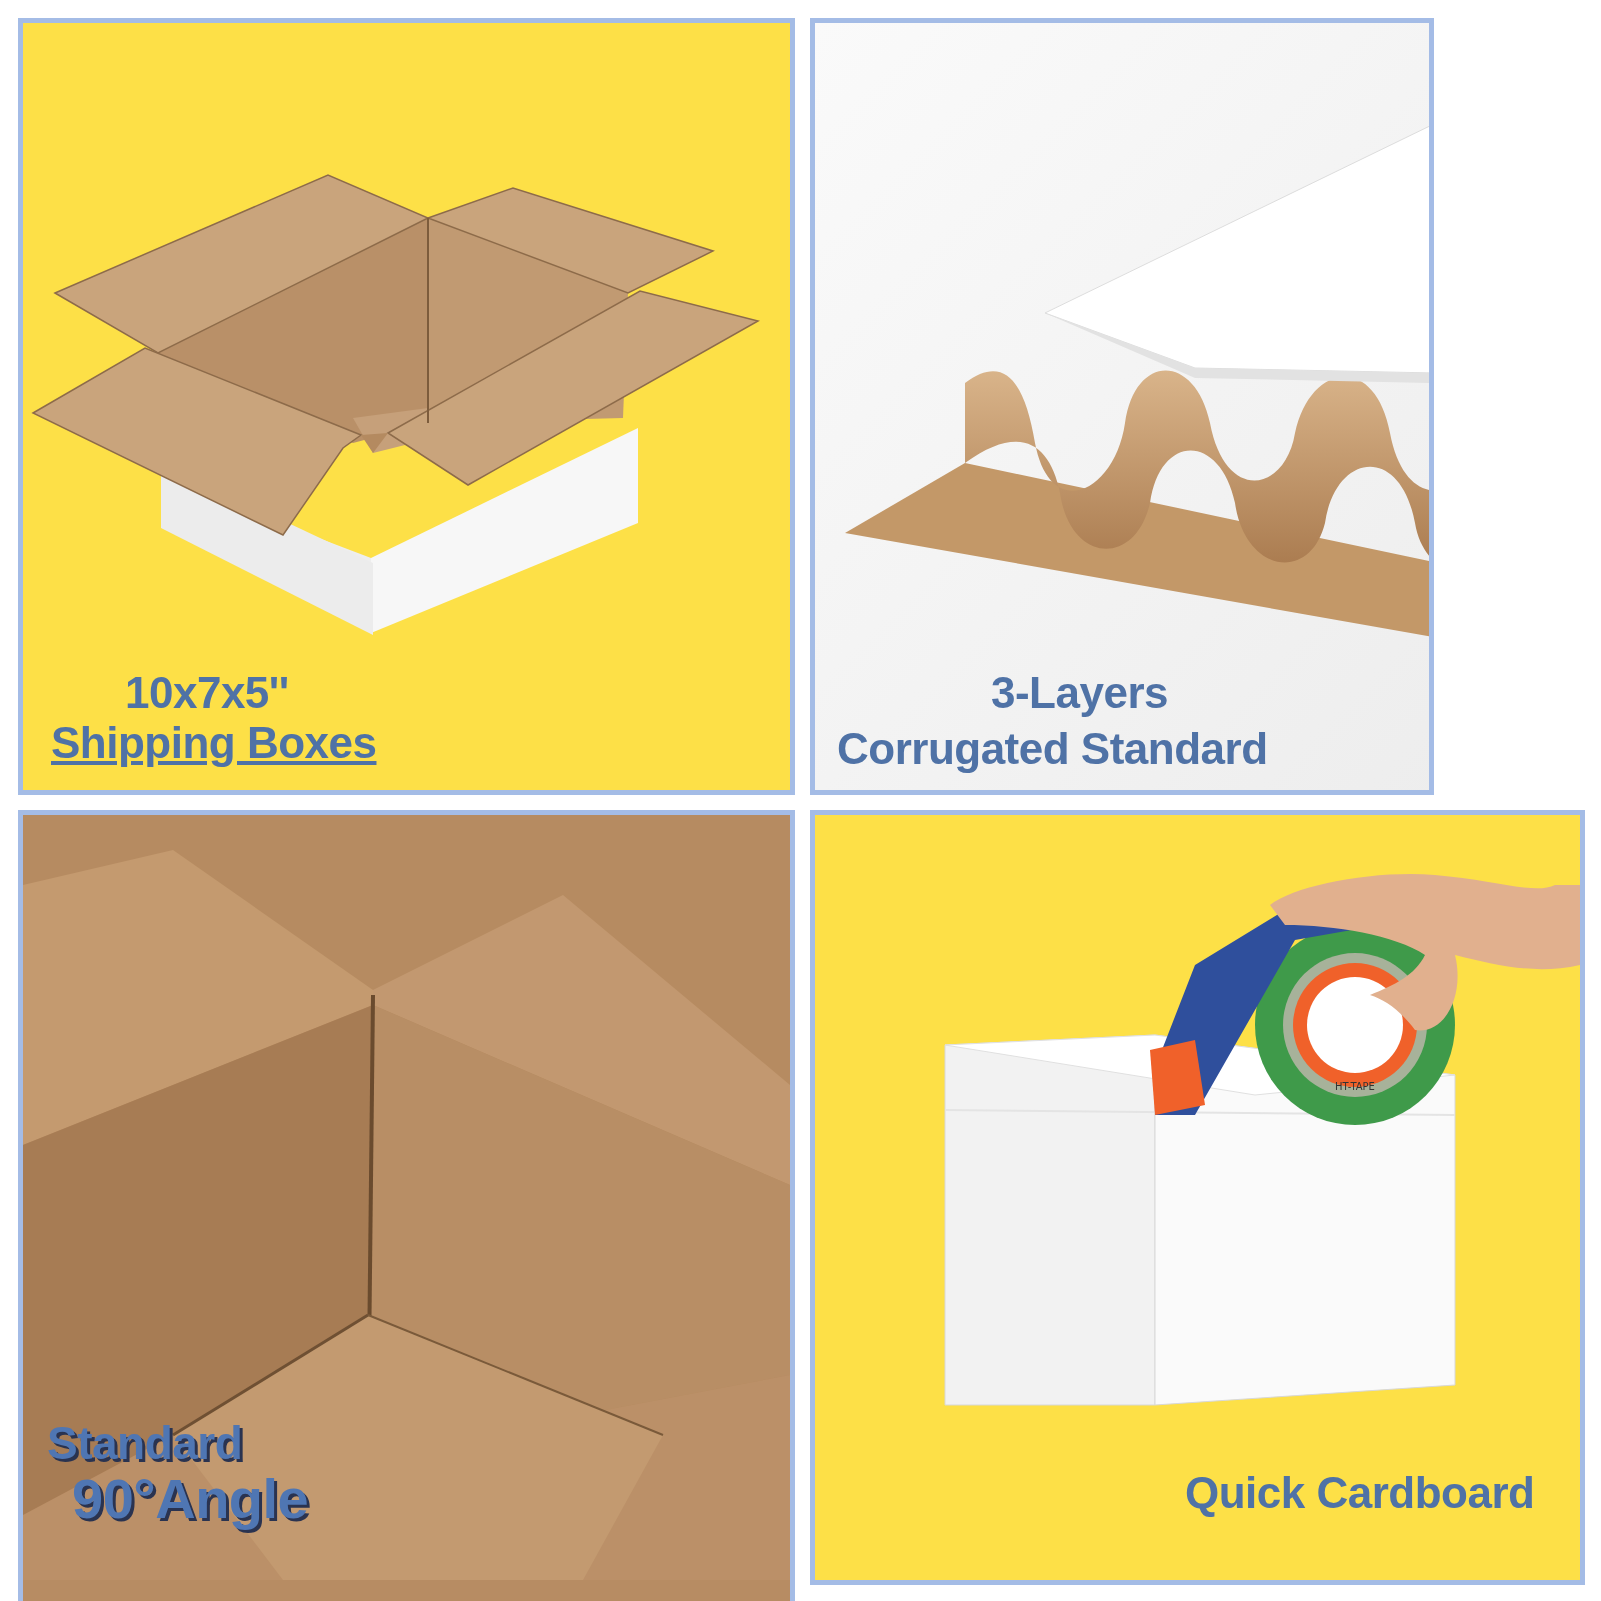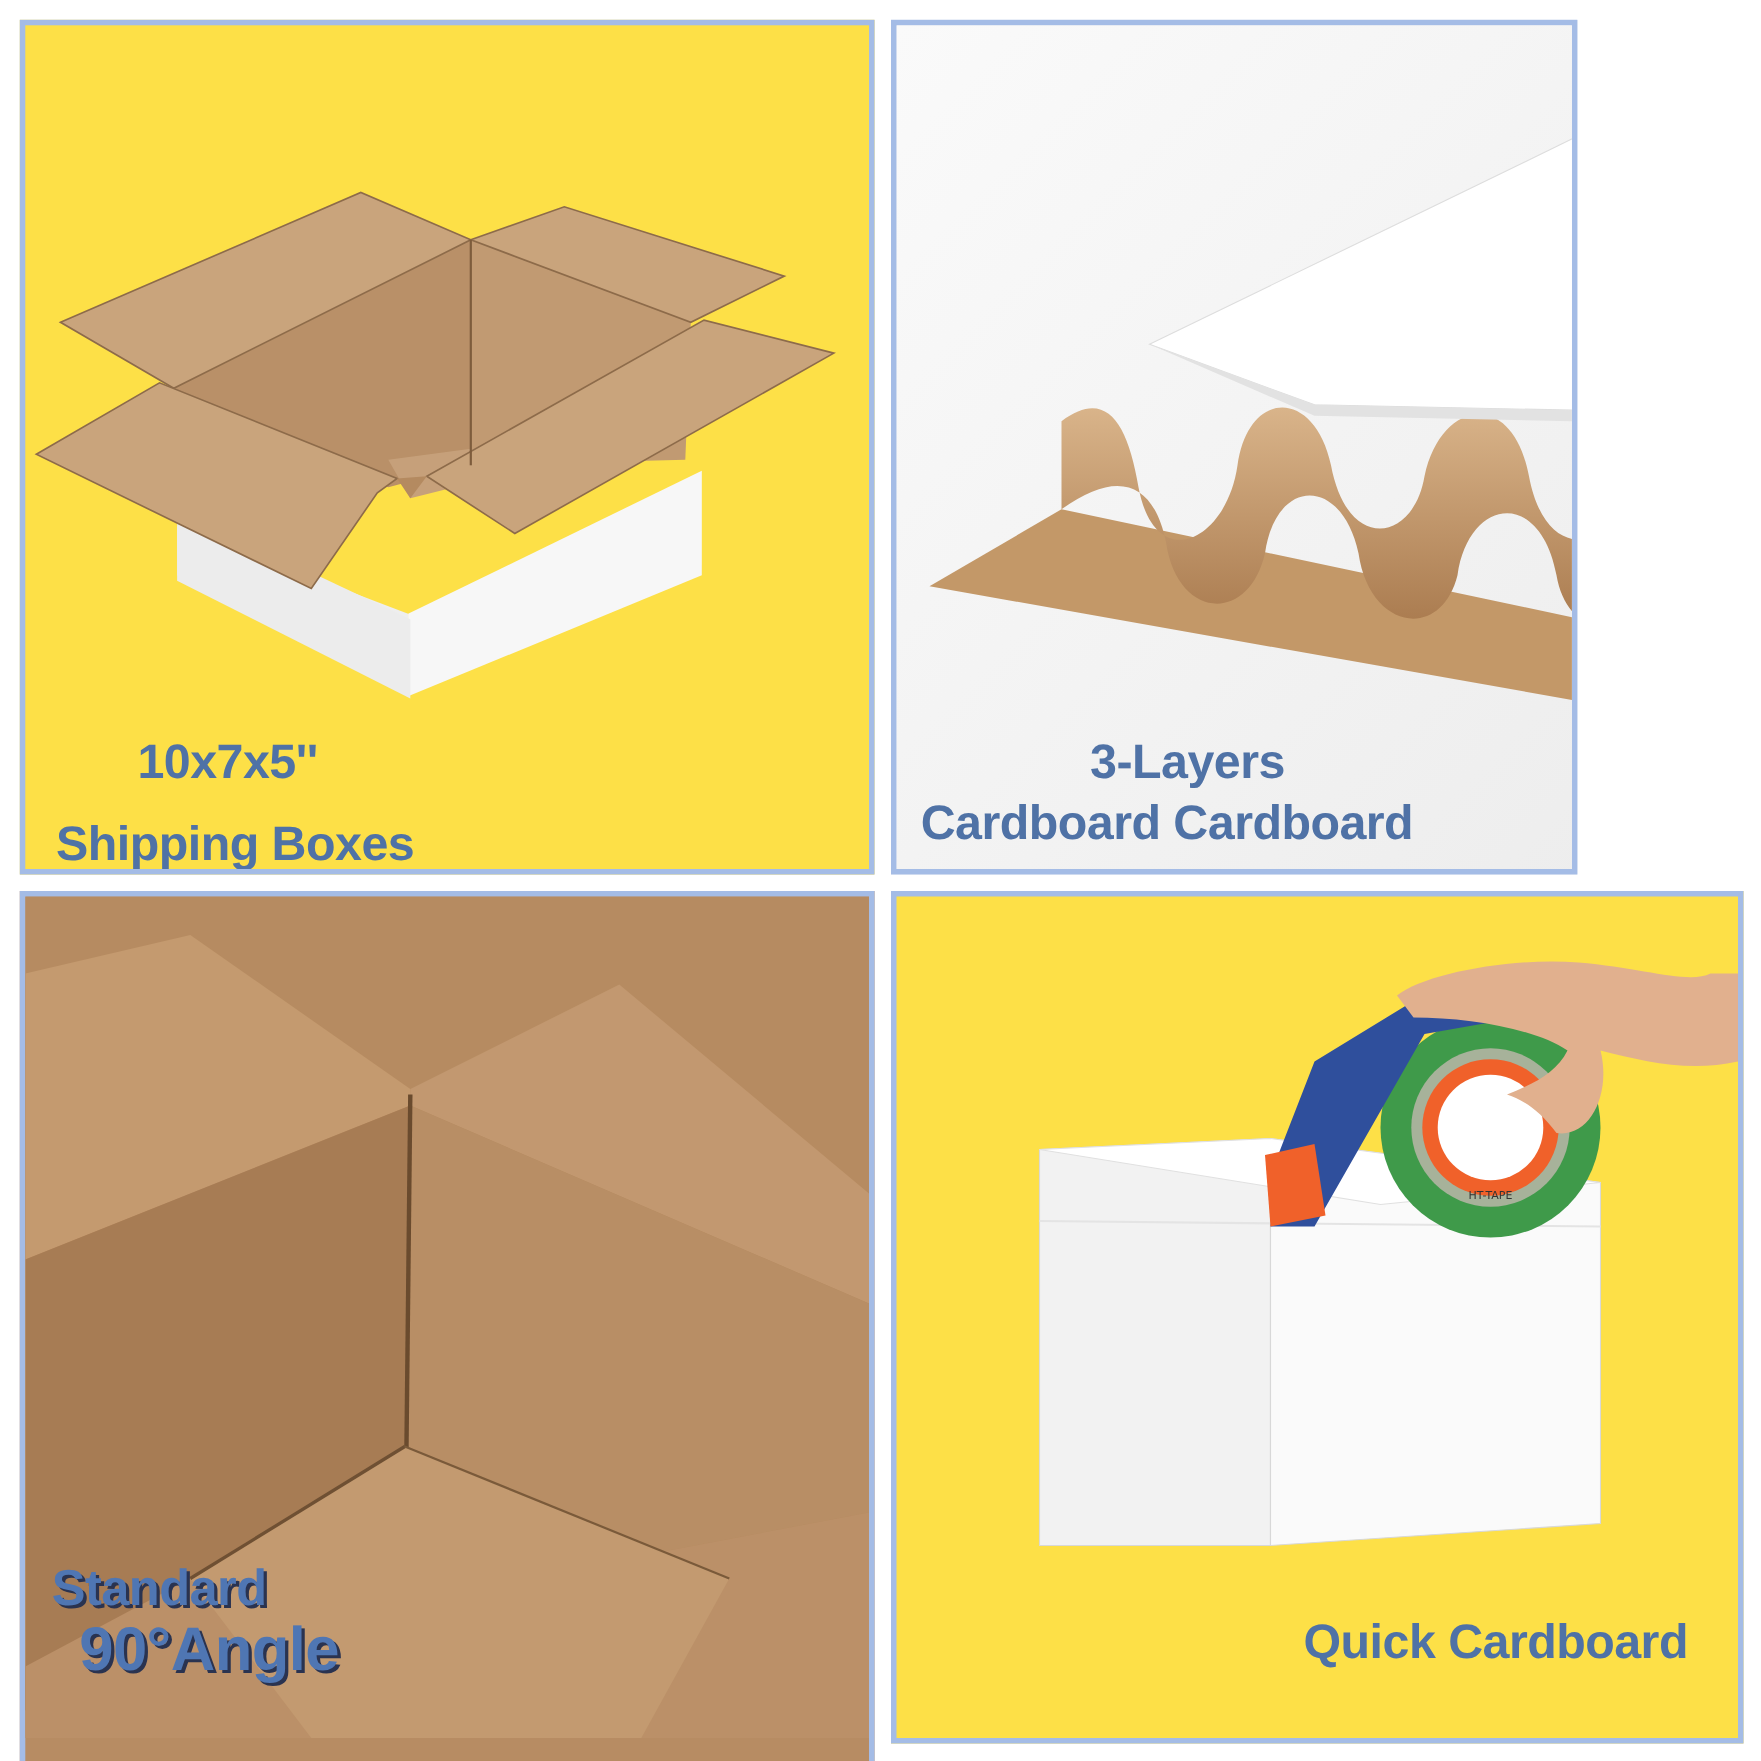--- a/index.html
+++ b/index.html
@@ -6,21 +6,21 @@
     body { width: 1601px; height: 1601px; position: relative; overflow: hidden; font-family: "Liberation Sans", "DejaVu Sans", sans-serif; }
     .panel { position: absolute; box-sizing: border-box; border: 5px solid #a4bce6; background: #fde047; overflow: hidden; }
     #p1 { left: 18px; top: 18px; width: 777px; height: 777px; }
     #p2 { left: 810px; top: 18px; width: 624px; height: 777px; background: #f4f4f4; }
     #p3 { left: 18px; top: 810px; width: 777px; height: 979px; background: #b78c63; }
     #p4 { left: 810px; top: 810px; width: 775px; height: 775px; text-align: right; }
     .panel svg.art { position: absolute; left: 0; top: 0; }
     .caption { position: absolute; color: #4f72a6; font-weight: bold; font-size: 44px; line-height: 56px; letter-spacing: -0.5px; white-space: nowrap; }
     .cap-shadow { color: #4f76b3; text-shadow: 3px 3px 0 #2a3350; }
     #p1 .line1 { left: 102px; top: 642px; }
-    #p1 .line2 { left: 28px; top: 717px; }
+    #p1 .line2 { left: 28px; top: 692px; text-decoration: underline; }
     #p2 .line1 { left: 176px; top: 642px; }
     #p2 .line2 { left: 22px; top: 698px; }
     #p3 .line1 { left: 24px; top: 600px; font-size: 46px; }
     #p3 .line2 { left: 49px; top: 656px; font-size: 56px; }
     #p4 .line1 { left: 370px; top: 650px; }
   </style>
 </head>
 <body>
 
 <div class="panel" id="p1">
@@ -64,21 +64,21 @@
     <rect width="765" height="767" fill="url(#bg2)"></rect>
 
     <polygon points="30,510 150,440 765,570 765,640" fill="#c39868"></polygon>
 
     <path d="M150,360 C190,330 210,360 220,420 C235,500 300,470 310,400 C320,330 380,330 395,400 C410,480 470,470 480,410 C495,340 560,330 575,410 C590,490 650,480 665,420 C680,360 735,350 765,390 L765,470 C735,430 700,450 690,500 C675,570 610,560 600,500 C585,420 520,430 510,500 C495,560 430,550 420,480 C405,410 345,410 335,480 C320,545 255,540 245,470 C235,420 205,400 150,440 Z" fill="url(#flute)"></path>
 
     <polygon points="230,290 765,30 765,330 620,350 380,345" fill="#ffffff" stroke="#dddddd" stroke-width="1"></polygon>
     <polygon points="230,290 380,345 620,350 765,330 765,340 620,360 380,355" fill="#e2e2e2"></polygon>
   </svg>
   <div class="caption line1">3-Layers</div>
-  <div class="caption line2">Cardboard Cardboard</div>
+  <div class="caption line2">Corrugated Standard</div>
 </div>
 
 <div class="panel" id="p3">
   <svg class="art" width="767" height="765" viewBox="0 0 767 765">
     <rect width="767" height="765" fill="#b68b61"></rect>
 
     <polygon points="0,70 150,35 350,175 350,190 0,330" fill="#c49a6f"></polygon>
 
     <polygon points="350,175 540,80 767,270 767,370 350,190" fill="#c29870"></polygon>
 

